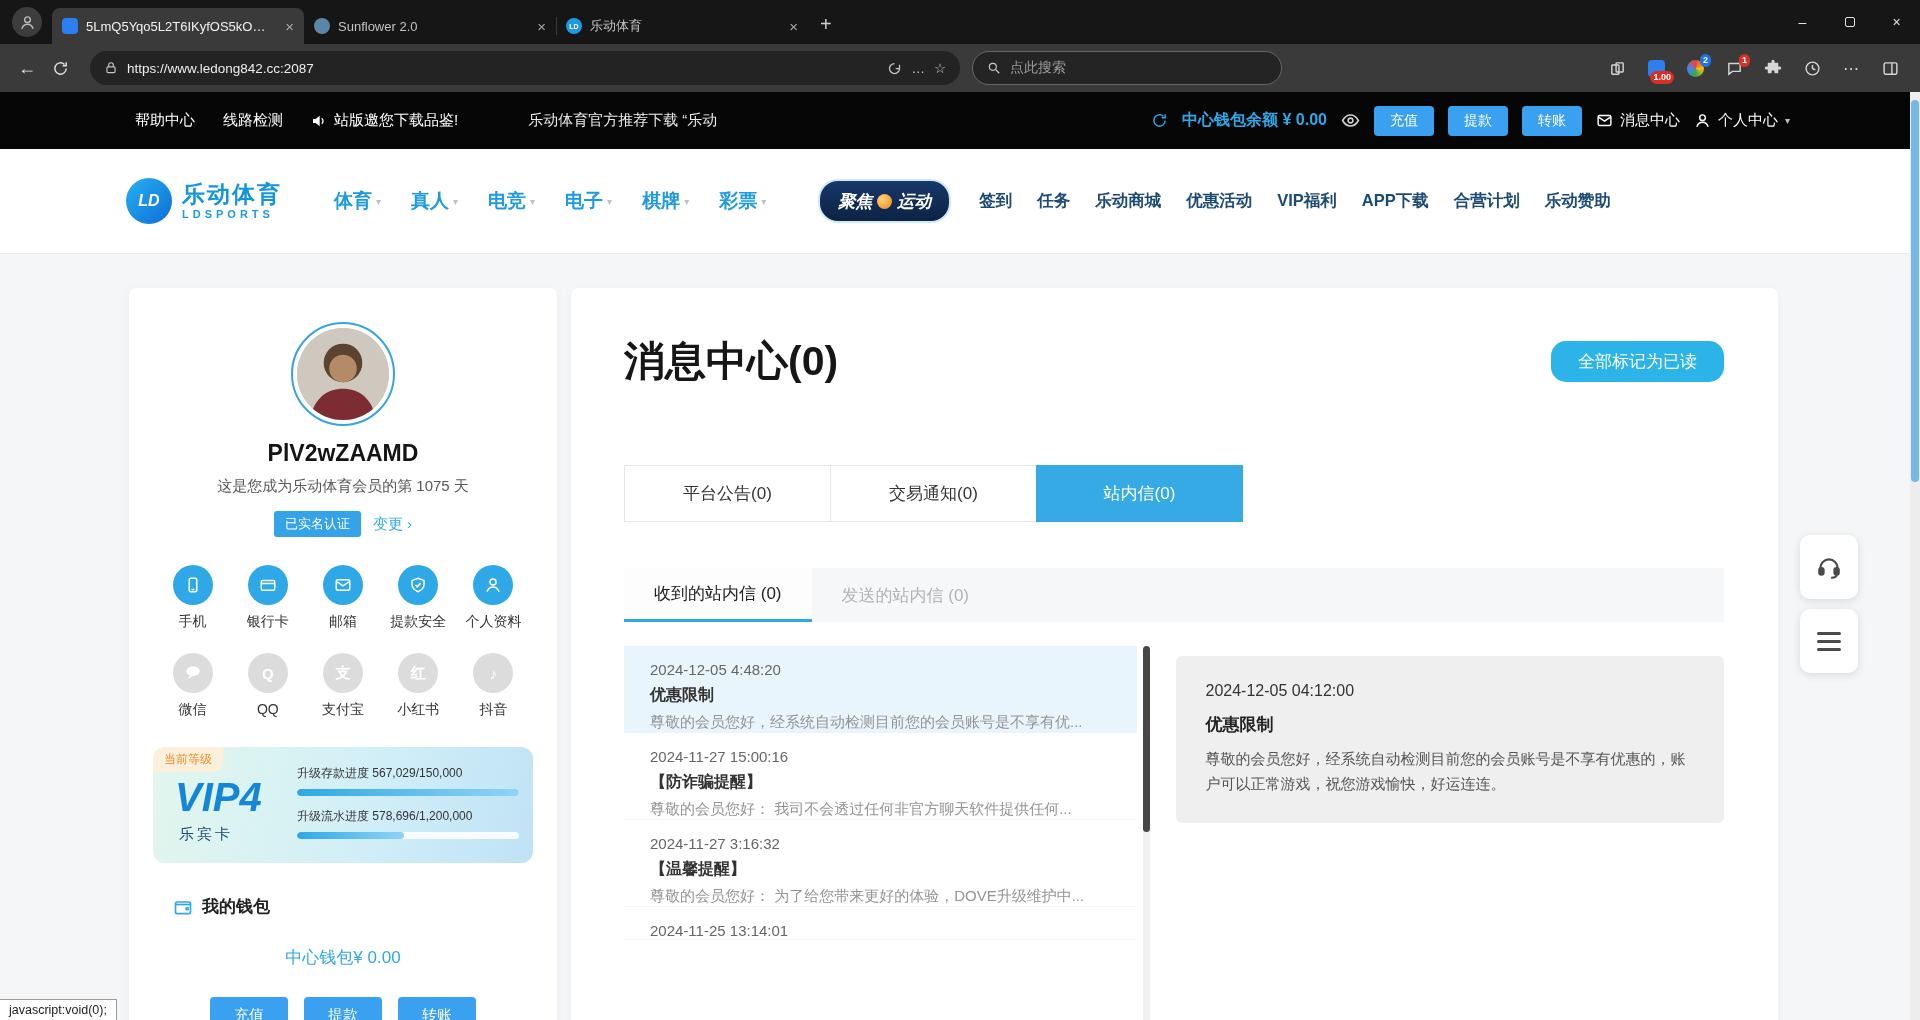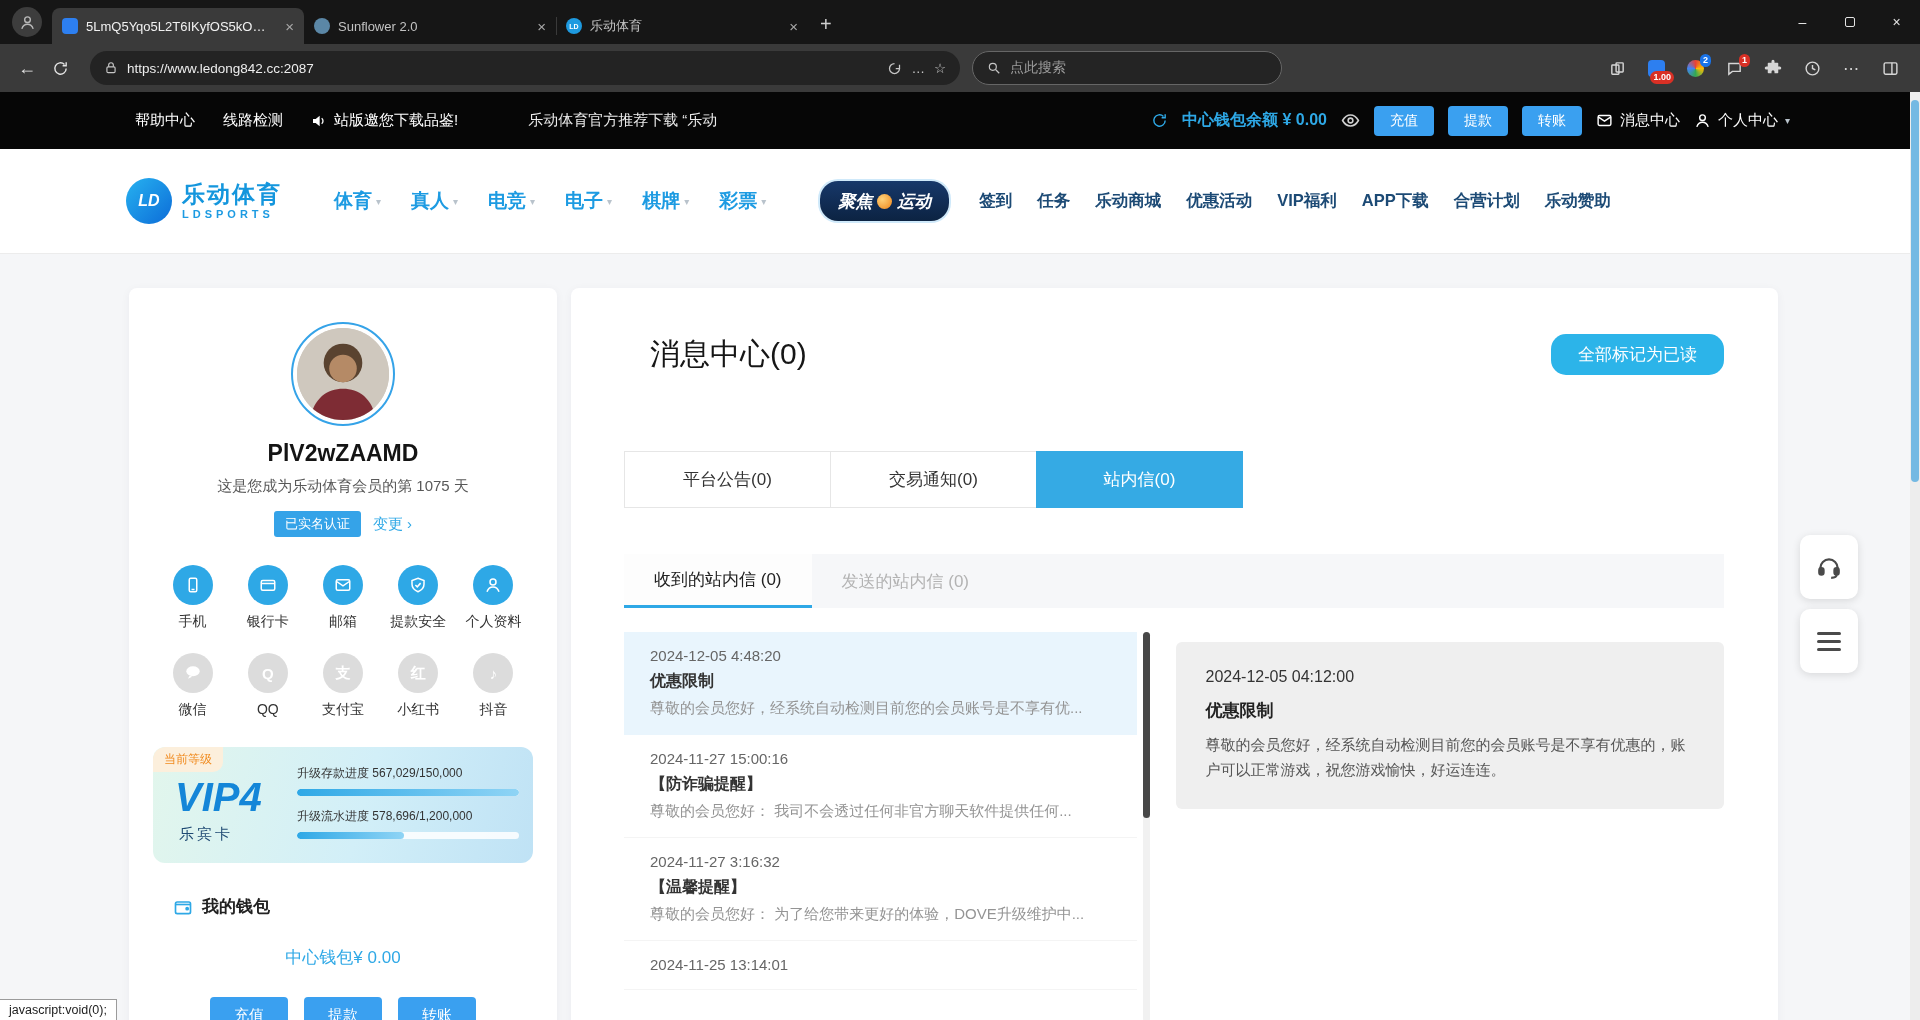--- a/index.html
+++ b/index.html
@@ -91,32 +91,32 @@
   .prog-track { height: 7px; border-radius: 4px; background: rgba(255, 255, 255, 0.85); margin: 7px 0 12px; overflow: hidden; }
   .prog-fill { height: 100%; border-radius: 4px; background: linear-gradient(90deg, #2ea8e6, #8fd4f5); }
 
   .wallet-row { margin: 32px 0 0 44px; display: flex; align-items: center; gap: 9px; font-size: 17px; font-weight: 800; color: #222; }
   .center-wallet { margin-top: 28px; color: #2ea8e6; font-size: 17px; }
   .wallet-btns { margin-top: 28px; display: flex; justify-content: center; gap: 16px; }
   .w-btn { background: #3aa0f0; color: #fff; font-size: 15px; border-radius: 4px; padding: 9px 24px; }
 
   .main-card { left: 571px; top: 288px; width: 1207px; height: 780px; padding: 46px 54px 0 53px; }
   .mc-header { display: flex; align-items: center; justify-content: space-between; }
-  .mc-title { font-size: 30px; font-weight: 400; color: #161616; margin-left: 26px; }
+  .mc-title { font-size: 41px; font-weight: 700; color: #161616; }
   .mark-btn { background: #2cb4e9; color: #fff; font-size: 17px; border-radius: 15px; padding: 9px 27px; }
   .msg-tabs { margin-top: 76px; display: flex; }
   .msg-tab { width: 207px; height: 57px; border: 1px solid #e6e6e6; margin-left: -1px; display: flex; align-items: center; justify-content: center; font-size: 17px; color: #333; background: #fff; }
   .msg-tab:first-child { margin-left: 0; }
   .msg-tab.active { background: #35aae4; border-color: #35aae4; color: #fff; z-index: 1; }
   .subtab-strip { margin-top: 46px; height: 54px; background: #f6f7f9; display: flex; align-items: stretch; }
   .subtab { padding: 0 30px; display: flex; align-items: center; font-size: 17px; color: #b3b3b3; }
   .subtab.active { color: #222; border-bottom: 3px solid #2ea8e6; background: #fdfdfd; }
   .msg-body { margin-top: 24px; display: flex; align-items: flex-start; }
   .msg-list { width: 533px; }
-  .msg-item { padding: 15px 26px 16px; border-bottom: 1px solid #f4f4f4; text-align: left; }
+  .msg-item { padding: 15px 26px 0; border-bottom: 1px solid #f4f4f4; text-align: left; }
   .msg-item.selected { background: #e9f5fd; border-bottom-color: #e9f5fd; }
   .m-time { font-size: 15px; color: #666; }
   .m-title { margin-top: 7px; font-size: 16px; font-weight: bold; color: #333; }
   .m-prev { margin-top: 7px; font-size: 15px; color: #949494; white-space: nowrap; overflow: hidden; text-overflow: ellipsis; }
   .list-sb { width: 7px; height: 390px; margin-left: 6px; background: #f1f1f1; border-radius: 4px; position: relative; flex: none; }
   .list-sb .sb-thumb { position: absolute; top: 0; left: 0; width: 7px; height: 186px; background: #474747; border-radius: 4px; }
   .msg-detail { margin-left: 26px; margin-top: 10px; width: 568px; background: #efefef; border-radius: 6px; padding: 26px 30px; text-align: left; }
   .d-time { font-size: 16px; color: #333; }
   .d-title { margin-top: 13px; font-size: 17px; font-weight: bold; color: #222; }
   .d-body { margin-top: 11px; font-size: 15px; color: #555; line-height: 1.65; }

